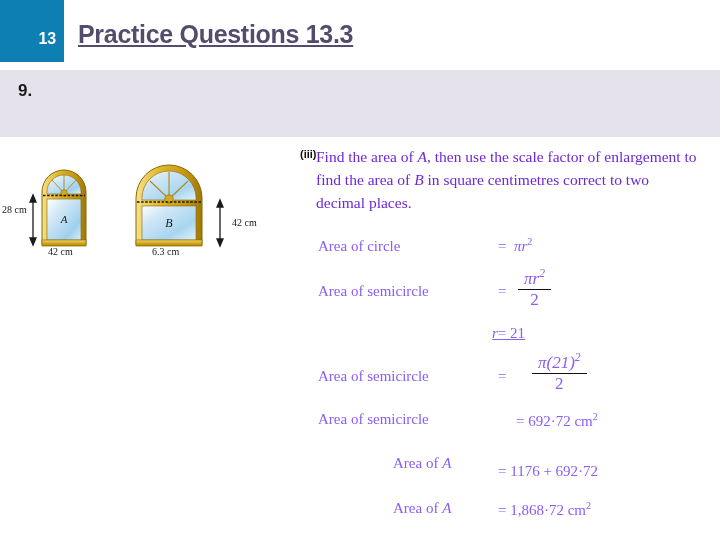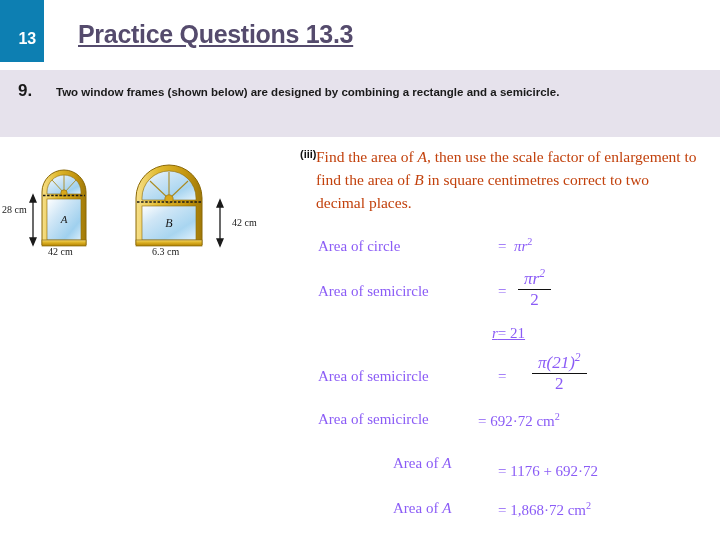--- a/index.html
+++ b/index.html
@@ -18,21 +18,21 @@
   
   #header {
     position: absolute;
     left: 0; top: 0;
     width: 720px;
     height: 66px;
   }
   #chapter-badge {
     position: absolute;
     left: 0; top: 0;
-    width: 44px;
+    width: 64px;
     height: 62px;
     background: #0d7fb2;
   }
   #chapter-badge span {
     position: absolute;
     right: 8px;
     bottom: 14px;
     color: #ffffff;
     font-size: 16px;
     font-weight: bold;
@@ -110,21 +110,21 @@
     font-family: "Liberation Sans", sans-serif;
     padding-left: 28px;
   }
   #part-text {
     position: absolute;
     left: 316px;
     top: 145px;
     width: 382px;
     font-family: "Liberation Serif", serif;
     font-size: 15.5px;
-    color: #c2410c;
+    color: #6d28d9;
     line-height: 23px;
   }
   #part-text em { font-style: italic; }
 
   .math-row {
     position: absolute;
     font-family: "Liberation Serif", serif;
     font-size: 15px;
     color: #8b5cf6;
     white-space: nowrap;
@@ -159,21 +159,20 @@
 
 <div id="header">
   <div id="chapter-badge">
     <span>13</span>
   </div>
   <div id="page-title">Practice Questions 13.3</div>
 </div>
 
 <div id="question-band">
   <div id="question-number">9.</div>
-  <div id="question-text">Two window frames (shown below) are designed by combining a rectangle and a semicircle.</div>
 </div>
 
 <div id="diagram-area">
   <svg width="300" height="120" viewBox="0 0 300 120">
     <defs>
       <linearGradient id="glassGrad" x1="0" y1="0" x2="1" y2="1">
         <stop offset="0%" stop-color="#ffffff"></stop>
         <stop offset="35%" stop-color="#cfe6f6"></stop>
         <stop offset="75%" stop-color="#9fd0ee"></stop>
         <stop offset="100%" stop-color="#d9eefb"></stop>
@@ -274,19 +273,19 @@
 <div class="math-row" style="left:318px; top:368px;">Area of semicircle</div>
 <div class="math-row" style="left:498px; top:368px;">=</div>
 <div class="math-row" style="left:532px; top:352px;">
   <span class="frac">
     <span class="num"><span>π(21)</span><sup>2</sup></span>
     <span class="den">2</span>
   </span>
 </div>
 
 <div class="math-row" style="left:318px; top:411px;">Area of semicircle</div>
-<div class="math-row" style="left:478px; top:411px;"><span>= 692·72 cm</span><sup>2</sup></div>
+<div class="math-row" style="left:516px; top:411px;"><span>= 692·72 cm</span><sup>2</sup></div>
 
 <div class="math-row" style="left:393px; top:455px;"><span>Area of </span><span class="italic">A</span></div>
 <div class="math-row" style="left:498px; top:463px;">= 1176 + 692·72</div>
 
 <div class="math-row" style="left:393px; top:500px;"><span>Area of </span><span class="italic">A</span></div>
 <div class="math-row" style="left:498px; top:500px;"><span>= 1,868·72 cm</span><sup>2</sup></div>
 
 </body></html>

